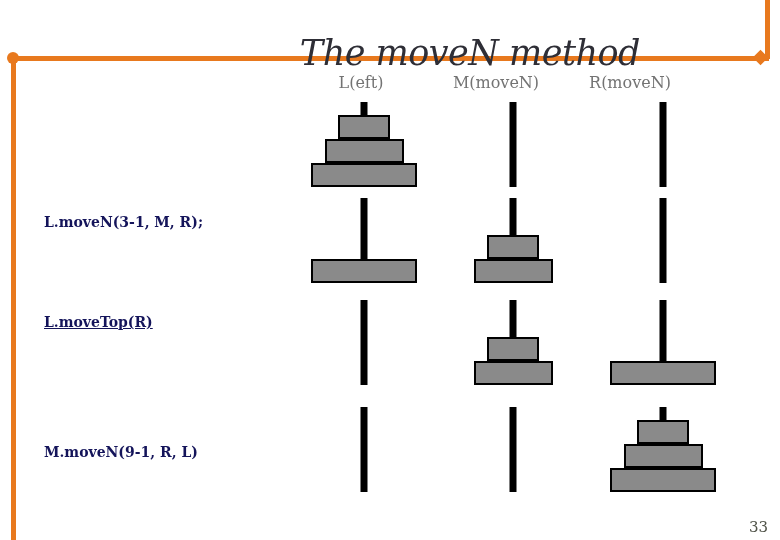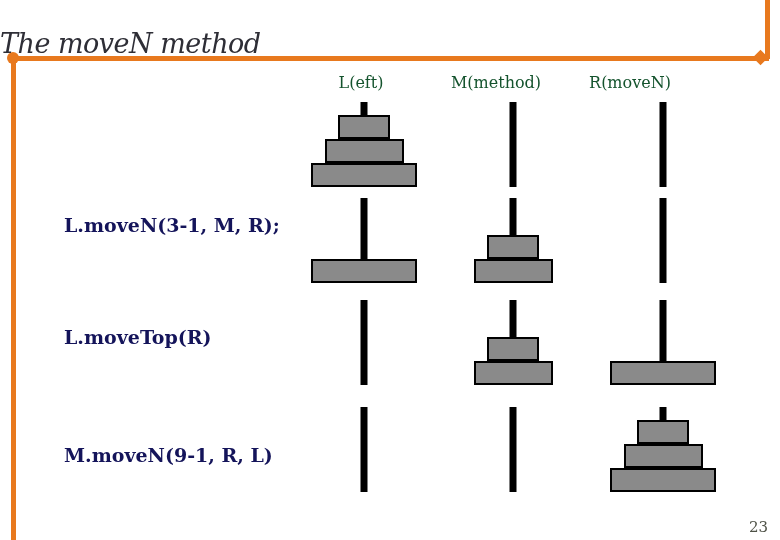--- a/index.html
+++ b/index.html
@@ -11,33 +11,33 @@
   .frame{position:absolute;background:var(--accent,#e8791e);}
   #frame-right-top{left:765px;top:0;width:5px;height:59px;}
   #frame-horizontal{left:12px;top:56px;width:757px;height:5px;}
   #frame-left{left:11px;top:56px;width:5px;height:484px;}
   #frame-dot{position:absolute;left:7px;top:52px;width:12px;height:12px;border-radius:50%;
              background:var(--accent,#e8791e);}
   #frame-arrow{position:absolute;left:755px;top:52px;width:11px;height:11px;
                transform:rotate(45deg);background:var(--accent,#e8791e);}
 
   
-  #page-title{position:absolute;left:0;top:10px;width:640px;text-align:left;
-              font-style:italic;font-size:27px;font-weight:500;color:#2e2e36;
+  #page-title{position:absolute;left:0;top:10px;width:640px;text-align:right;
+              font-style:italic;font-size:35px;font-weight:500;color:#2e2e36;
               letter-spacing:-0.5px;}
 
   
   .col-header{position:absolute;top:73px;transform:translateX(-50%);
-              font-size:16px;color:#14532d;white-space:nowrap;}
+              font-size:16px;color:#737373;white-space:nowrap;}
 
   
-  .step-label{position:absolute;left:44px;font-weight:bold;font-size:19px;
-              color:var(--labelColor,#14145a);white-space:nowrap;margin-left:20px;}
+  .step-label{position:absolute;left:44px;font-weight:bold;font-size:14px;
+              color:var(--labelColor,#14145a);white-space:nowrap;}
   #step-label-1{top:214px;}
-  #step-label-2{top:326px;}
+  #step-label-2{top:314px;text-decoration:underline;}
   #step-label-3{top:444px;}
 
   
   .tower-cell{position:absolute;width:120px;}
   .peg{position:absolute;left:50%;top:0;transform:translateX(-50%);
        width:7px;height:100%;background:#000;}
   .disk-stack{position:absolute;left:0;bottom:0;width:100%;
               display:flex;flex-direction:column;align-items:center;justify-content:flex-end;}
   .disk{height:24px;background:var(--diskFill,#8a8a8a);border:2px solid #000;
         box-sizing:border-box;}
@@ -52,21 +52,21 @@
 
   <div class="frame" id="frame-right-top"></div>
   <div class="frame" id="frame-horizontal"></div>
   <div class="frame" id="frame-left"></div>
   <div id="frame-dot"></div>
   <div id="frame-arrow"></div>
 
   <h1 id="page-title">The moveN method</h1>
 
   <div class="col-header" style="left:361px">L(eft)</div>
-  <div class="col-header" style="left:496px">M(method)</div>
+  <div class="col-header" style="left:496px">M(moveN)</div>
   <div class="col-header" style="left:630px">R(moveN)</div>
 
   <div class="step-label" id="step-label-1">L.moveN(3-1, M, R);</div>
   <div class="step-label" id="step-label-2">L.moveTop(R)</div>
   <div class="step-label" id="step-label-3">M.moveN(9-1, R, L)</div>
 
   <div id="towers">
       <div class="tower-cell" style="left: 304px; top: 102px; height: 85px;">
         <div class="peg" style="background: rgb(0, 0, 0);"></div>
         <div class="disk-stack">
@@ -128,15 +128,15 @@
       <div class="tower-cell" style="left: 603px; top: 407px; height: 85px;">
         <div class="peg" style="background: rgb(0, 0, 0);"></div>
         <div class="disk-stack">
           <div class="disk" style="width: 52px;"></div>
           <div class="disk" style="width: 79px;"></div>
           <div class="disk" style="width: 106px;"></div>
         </div>
       </div>
     </div>
 
-  <div id="page-number">23</div>
+  <div id="page-number">33</div>
 
 </div>
 
 </body></html>

